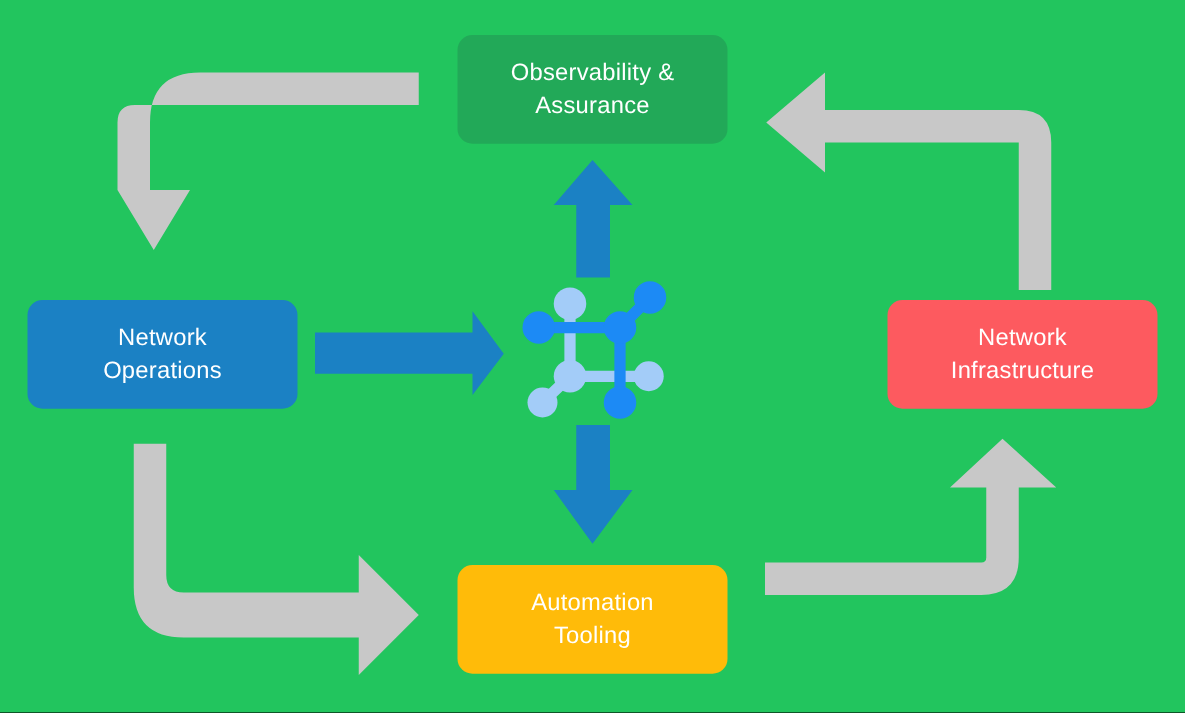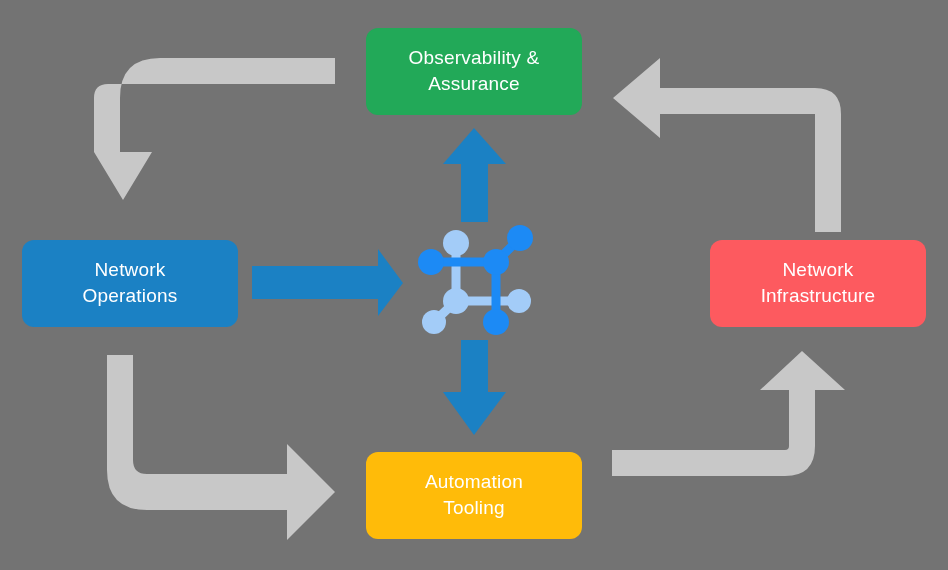--- a/index.html
+++ b/index.html
@@ -10,21 +10,21 @@
   body {
     width: 948px;
     height: 570px;
     overflow: hidden;
     font-family: "Liberation Sans", sans-serif;
   }
   #diagram-root {
     position: relative;
     width: 948px;
     height: 570px;
-    background: #737373;
+    background: #22c55e;
   }
   #diagram-svg {
     position: absolute;
     top: 0;
     left: 0;
     width: 948px;
     height: 570px;
     display: block;
   }
   .node-box-label {

